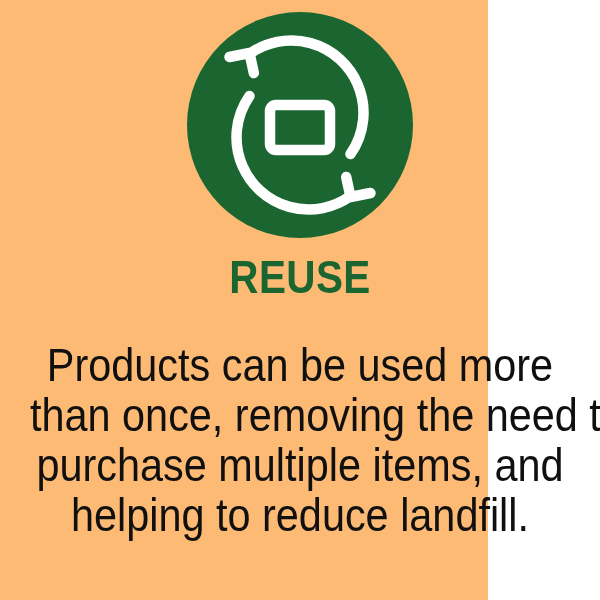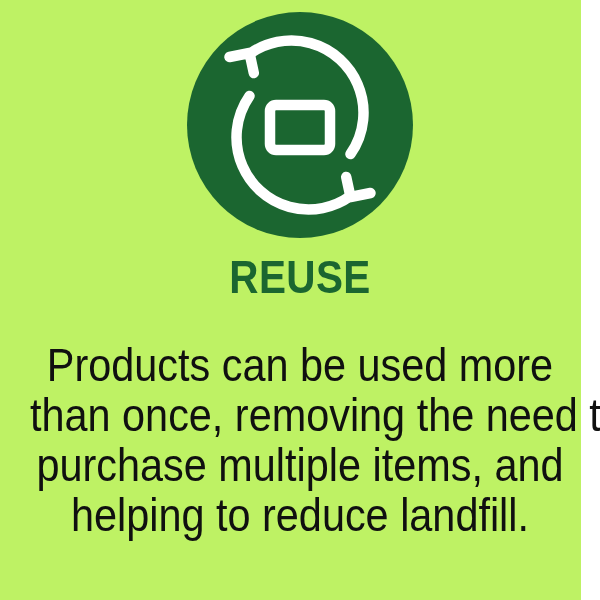--- a/index.html
+++ b/index.html
@@ -8,23 +8,23 @@
   }
   body {
     width: 600px;
     height: 600px;
     background: #ffffff;
     font-family: "Liberation Sans", sans-serif;
     overflow: hidden;
   }
   #card {
     position: relative;
-    width: 581px;
+    width: 488px;
     height: 600px;
-    background: #bef264;
+    background: #fdba74;
     display: flex;
     flex-direction: column;
     align-items: center;
   }
   #icon-badge {
     position: absolute;
     top: 12px;
     left: 187px;
     width: 226px;
     height: 226px;

